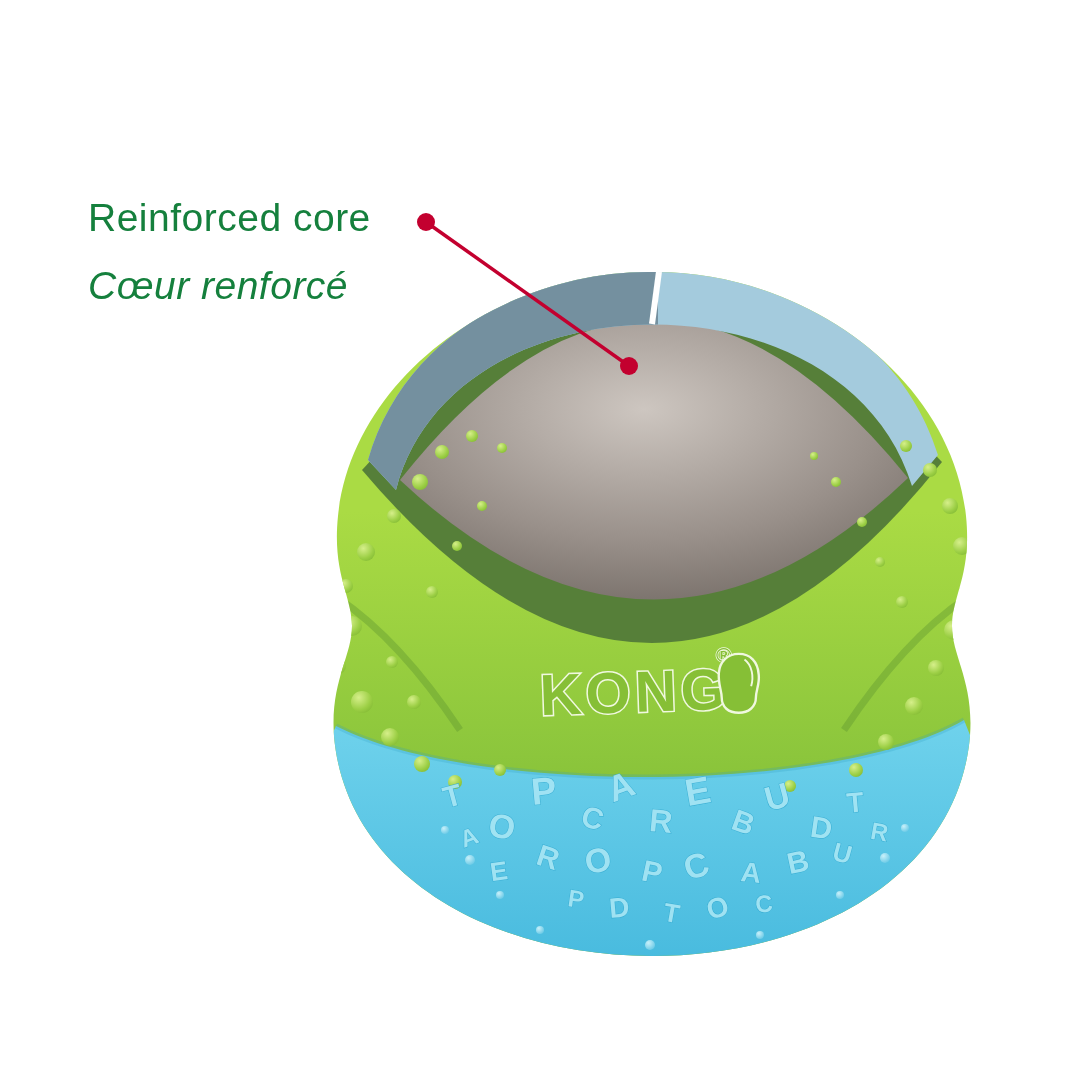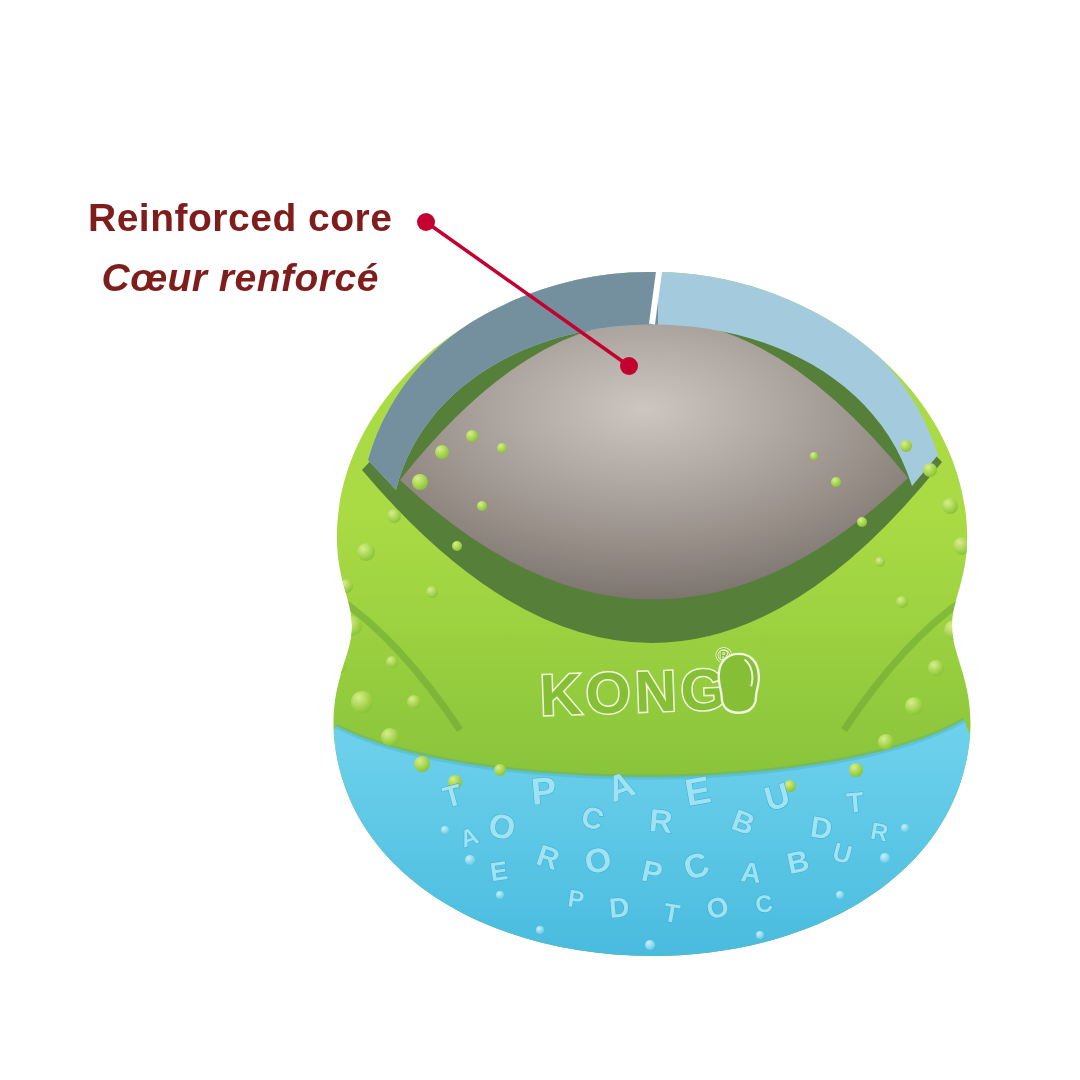--- a/index.html
+++ b/index.html
@@ -6,29 +6,28 @@
   .stage{
     position:relative;
     width:1080px;height:1080px;
     background:#ffffff;
     overflow:hidden;
     font-family:"Liberation Sans", sans-serif;
   }
   .label-block{
     position:absolute;
     left:88px;top:188px;
-    color:#7f1d1d;
+    color:#15803d;
     font-size:39px;
-    font-weight:bold;
+    font-weight:normal;
     line-height:1.55;
     letter-spacing:0.5px;
-    text-align:center;
   }
   .label-line{display:block;}
-  .label-fr{font-style:italic;}
+  .label-fr{font-style:italic;margin-top:8px;}
   svg{position:absolute;left:0;top:0;}
   .kong-text{
     font-family:"Liberation Sans", sans-serif;
     font-weight:bold;
     letter-spacing:4px;
     paint-order:stroke;
   }
   .reg-text{
     font-family:"Liberation Sans", sans-serif;
     font-weight:bold;

